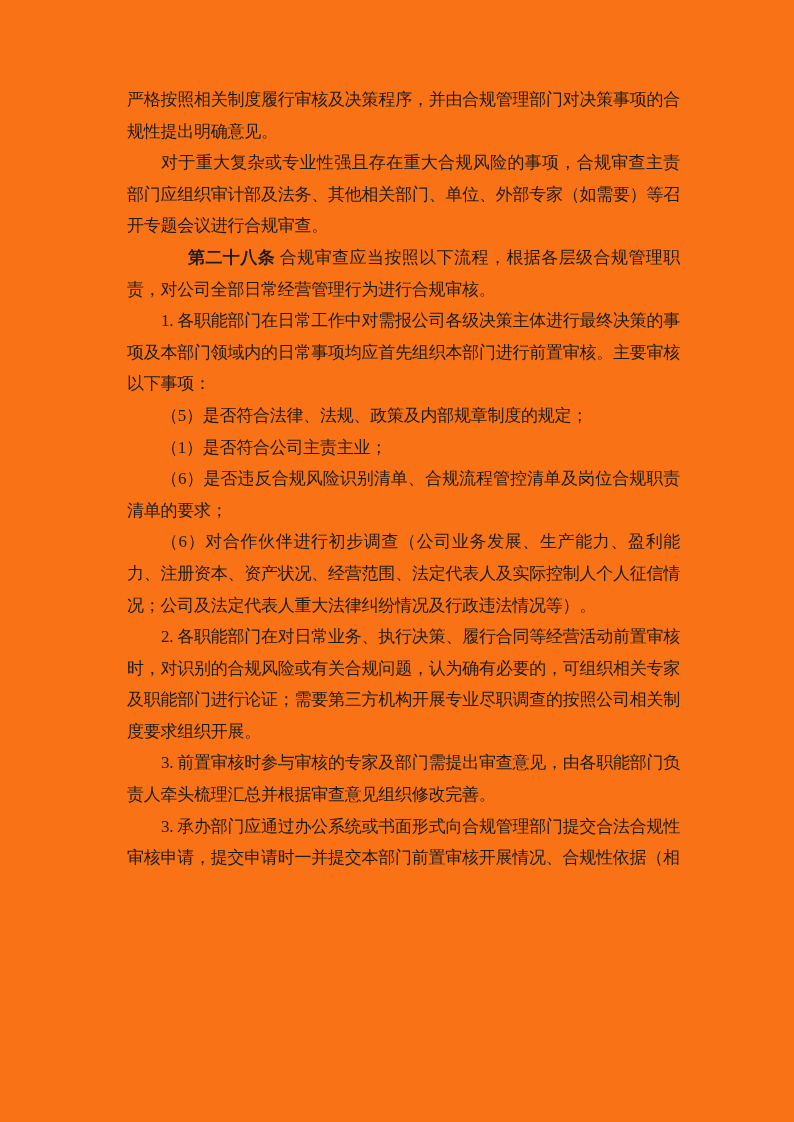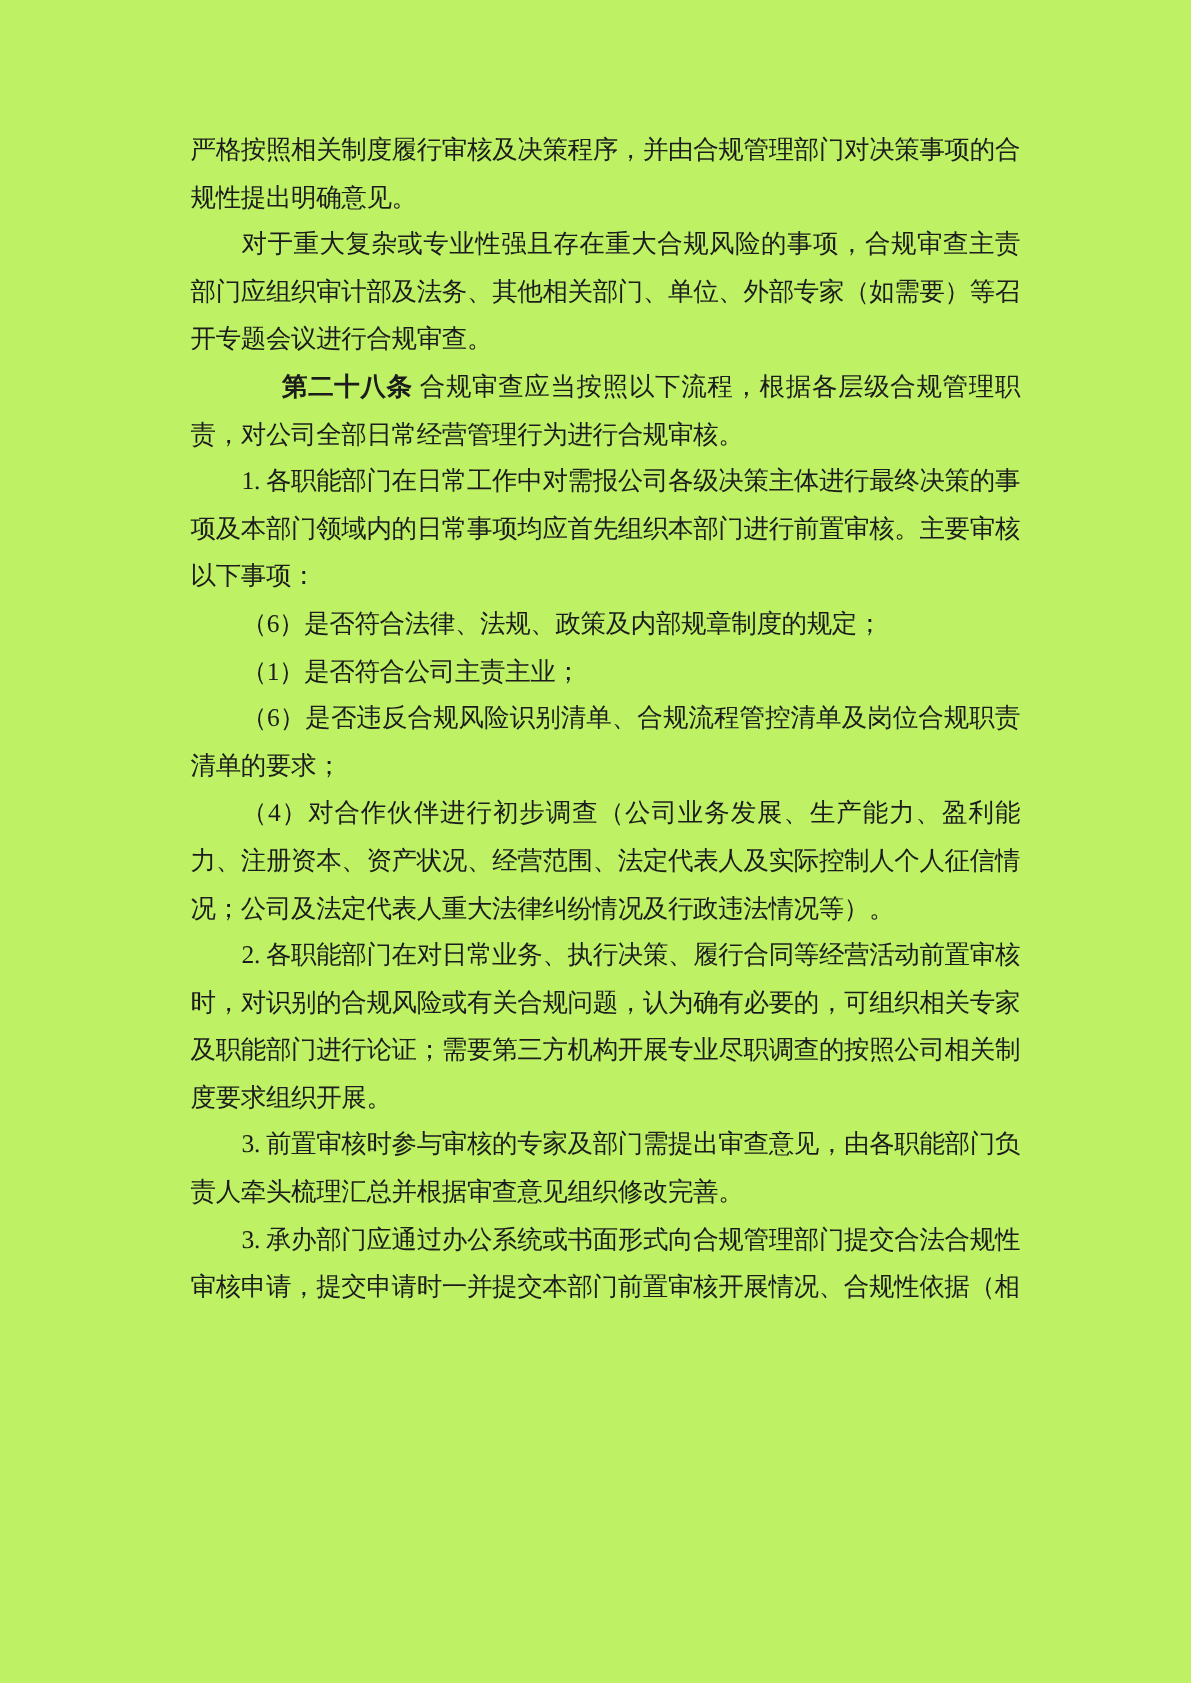--- a/index.html
+++ b/index.html
@@ -4,21 +4,21 @@
 <style>
   html, body {
     margin: 0;
     padding: 0;
     background: #ffffff;
   }
   .page {
     position: relative;
     width: 794px;
     height: 1122px;
-    background: #bef264;
+    background: #f97316;
     overflow: hidden;
   }
   .doc {
     position: absolute;
     left: 127px;
     top: 84px;
     width: 553px;
     font-family: "Liberation Serif", "DejaVu Serif", serif;
     font-size: 17px;
     line-height: 31.6px;
@@ -48,27 +48,27 @@
     <p class="para">严格按照相关制度履行审核及决策程序，并由合规管理部门对决策事项的合规性提出明确意见。</p>
 
 
     <p class="para indent">对于重大复杂或专业性强且存在重大合规风险的事项，合规审查主责部门应组织审计部及法务、其他相关部门、单位、外部专家（如需要）等召开专题会议进行合规审查。</p>
 
     <p class="para indent"><span class="bold">第二十八条</span><span> 合规审查应当按照以下流程，根据各层级合规管理职责，对公司全部日常经营管理行为进行合规审核。</span></p>
 
 
     <p class="para indent">1. 各职能部门在日常工作中对需报公司各级决策主体进行最终决策的事项及本部门领域内的日常事项均应首先组织本部门进行前置审核。主要审核以下事项：</p>
 
-    <p class="para indent">（6）是否符合法律、法规、政策及内部规章制度的规定；</p>
+    <p class="para indent">（5）是否符合法律、法规、政策及内部规章制度的规定；</p>
 
     <p class="para indent">（1）是否符合公司主责主业；</p>
 
     <p class="para indent">（6）是否违反合规风险识别清单、合规流程管控清单及岗位合规职责清单的要求；</p>
 
-    <p class="para indent">（4）对合作伙伴进行初步调查（公司业务发展、生产能力、盈利能力、注册资本、资产状况、经营范围、法定代表人及实际控制人个人征信情况；公司及法定代表人重大法律纠纷情况及行政违法情况等）。</p>
+    <p class="para indent">（6）对合作伙伴进行初步调查（公司业务发展、生产能力、盈利能力、注册资本、资产状况、经营范围、法定代表人及实际控制人个人征信情况；公司及法定代表人重大法律纠纷情况及行政违法情况等）。</p>
 
     <p class="para indent">2. 各职能部门在对日常业务、执行决策、履行合同等经营活动前置审核时，对识别的合规风险或有关合规问题，认为确有必要的，可组织相关专家及职能部门进行论证；需要第三方机构开展专业尽职调查的按照公司相关制度要求组织开展。</p>
 
     <p class="para indent">3. 前置审核时参与审核的专家及部门需提出审查意见，由各职能部门负责人牵头梳理汇总并根据审查意见组织修改完善。</p>
 
 
     <p class="para indent">3. 承办部门应通过办公系统或书面形式向合规管理部门提交合法合规性审核申请，提交申请时一并提交本部门前置审核开展情况、合规性依据（相</p>
 
   </div>
 </div>

